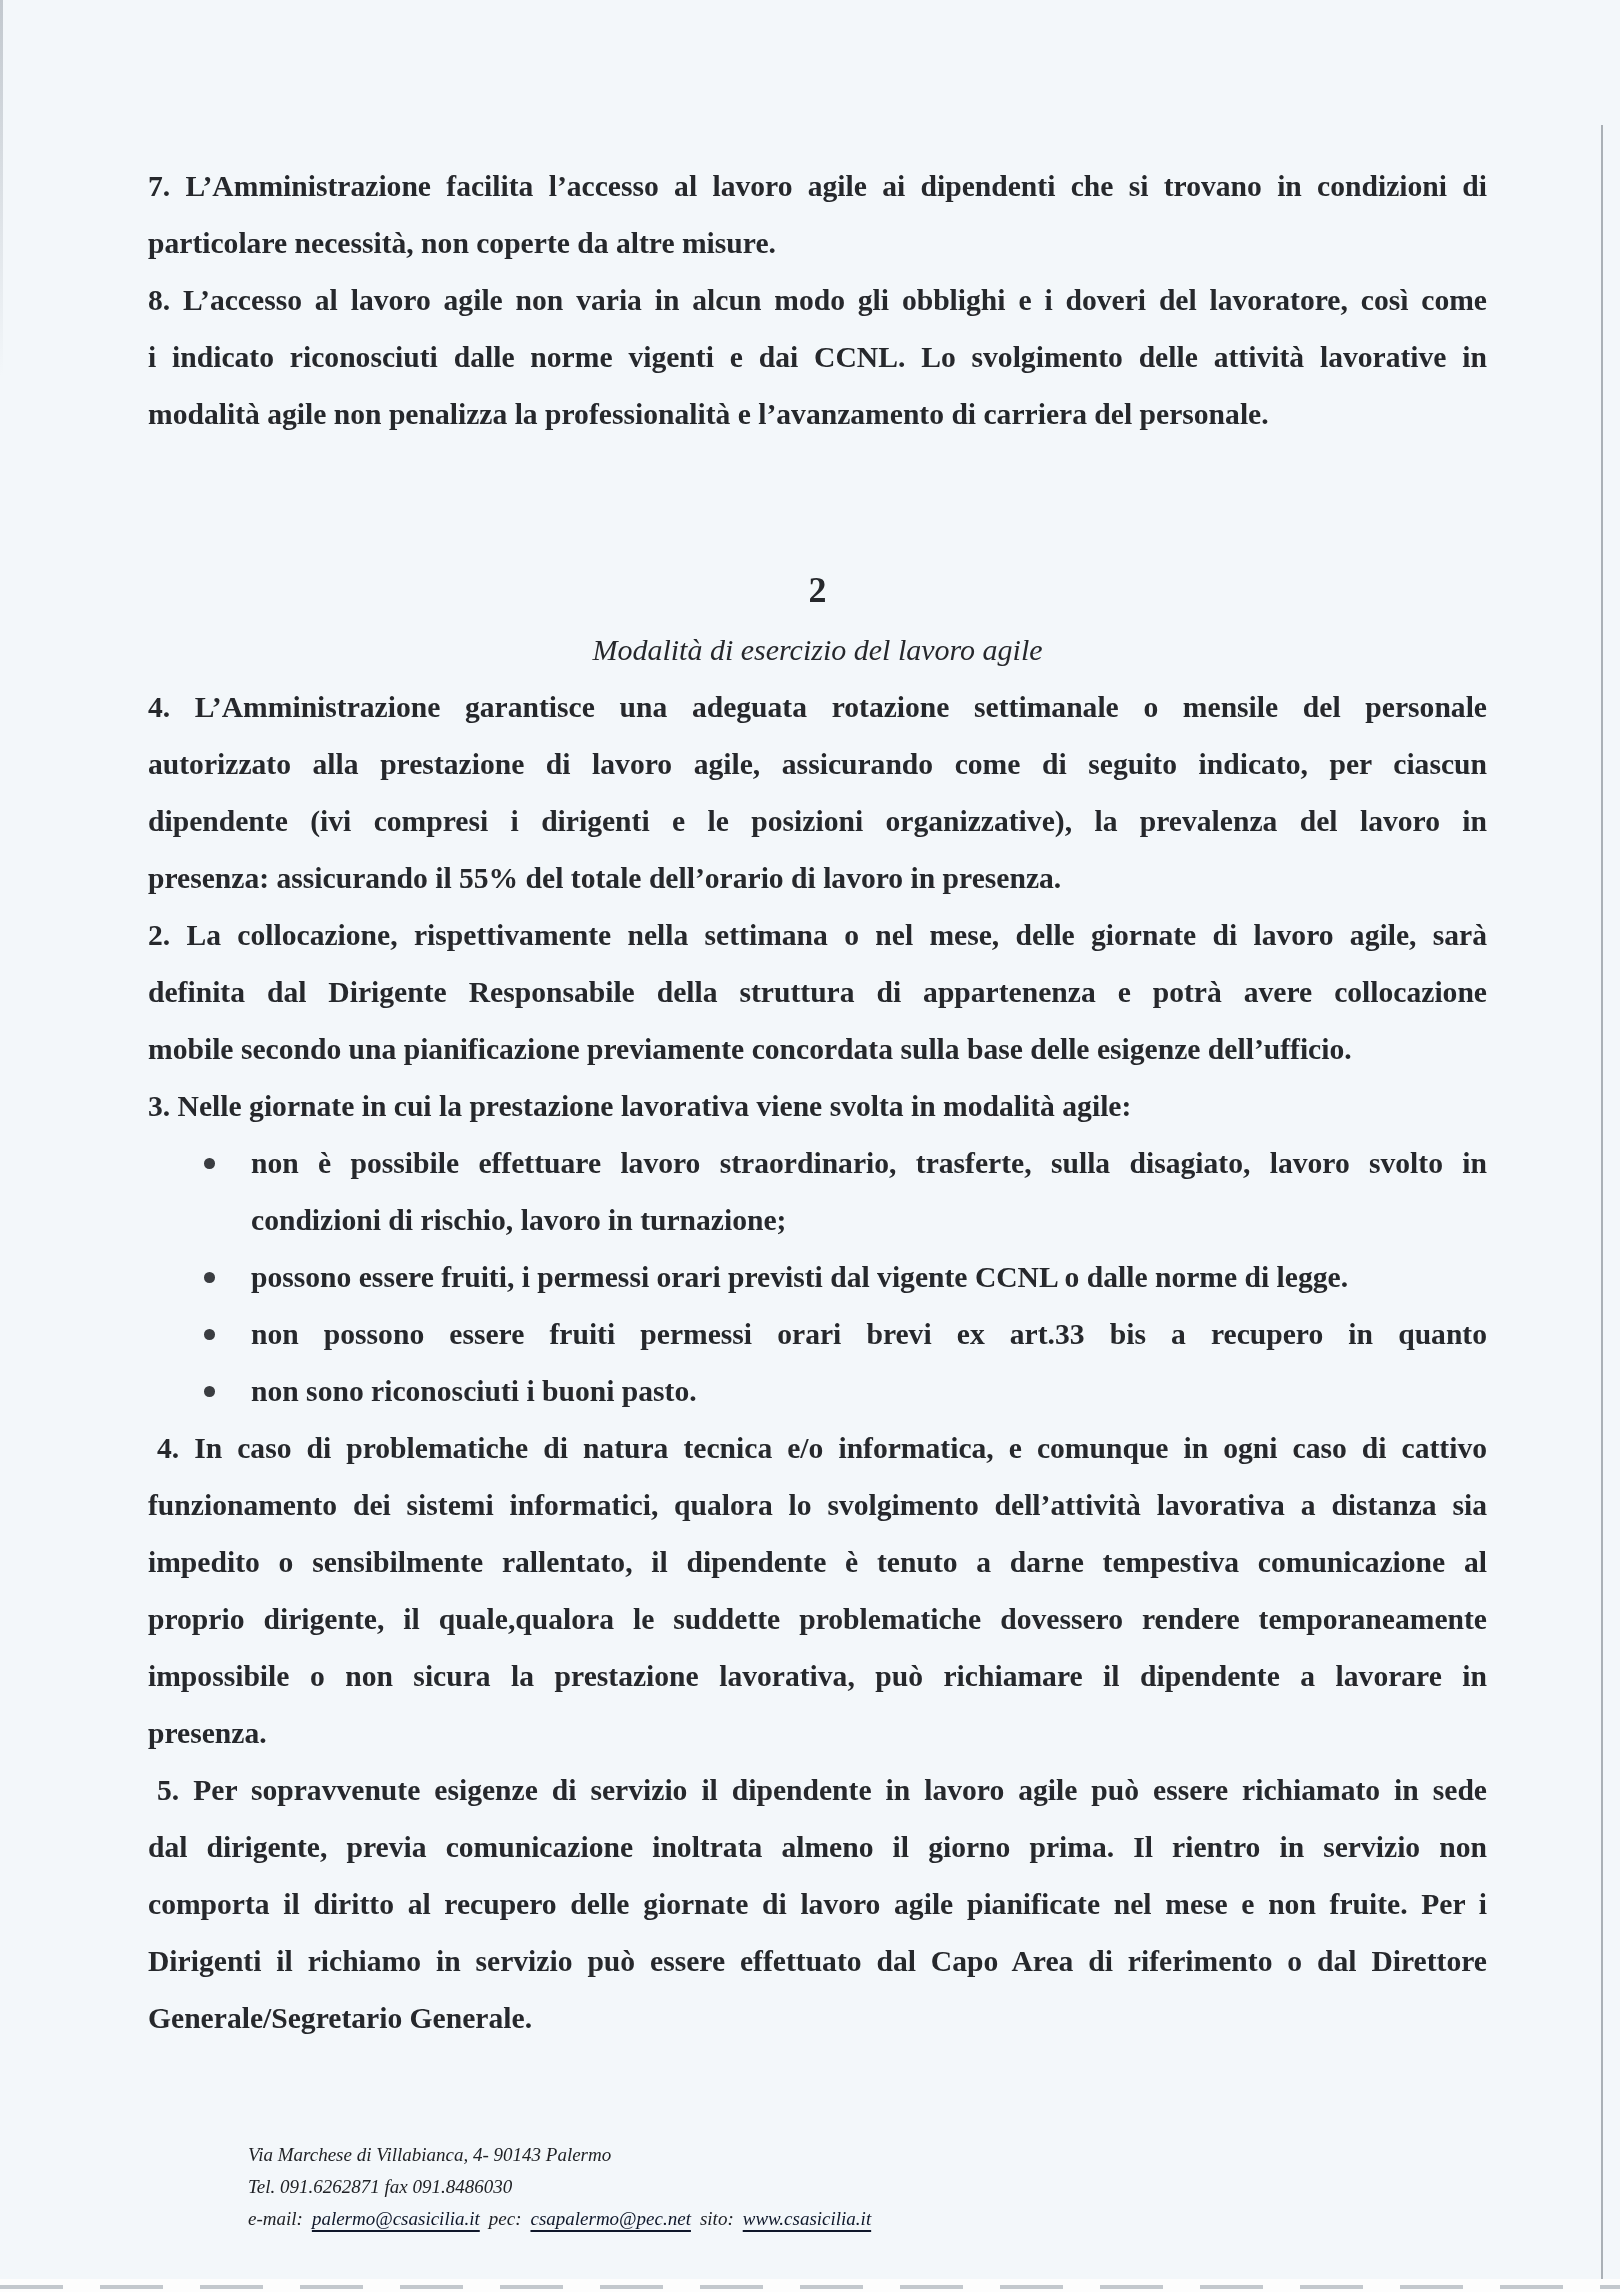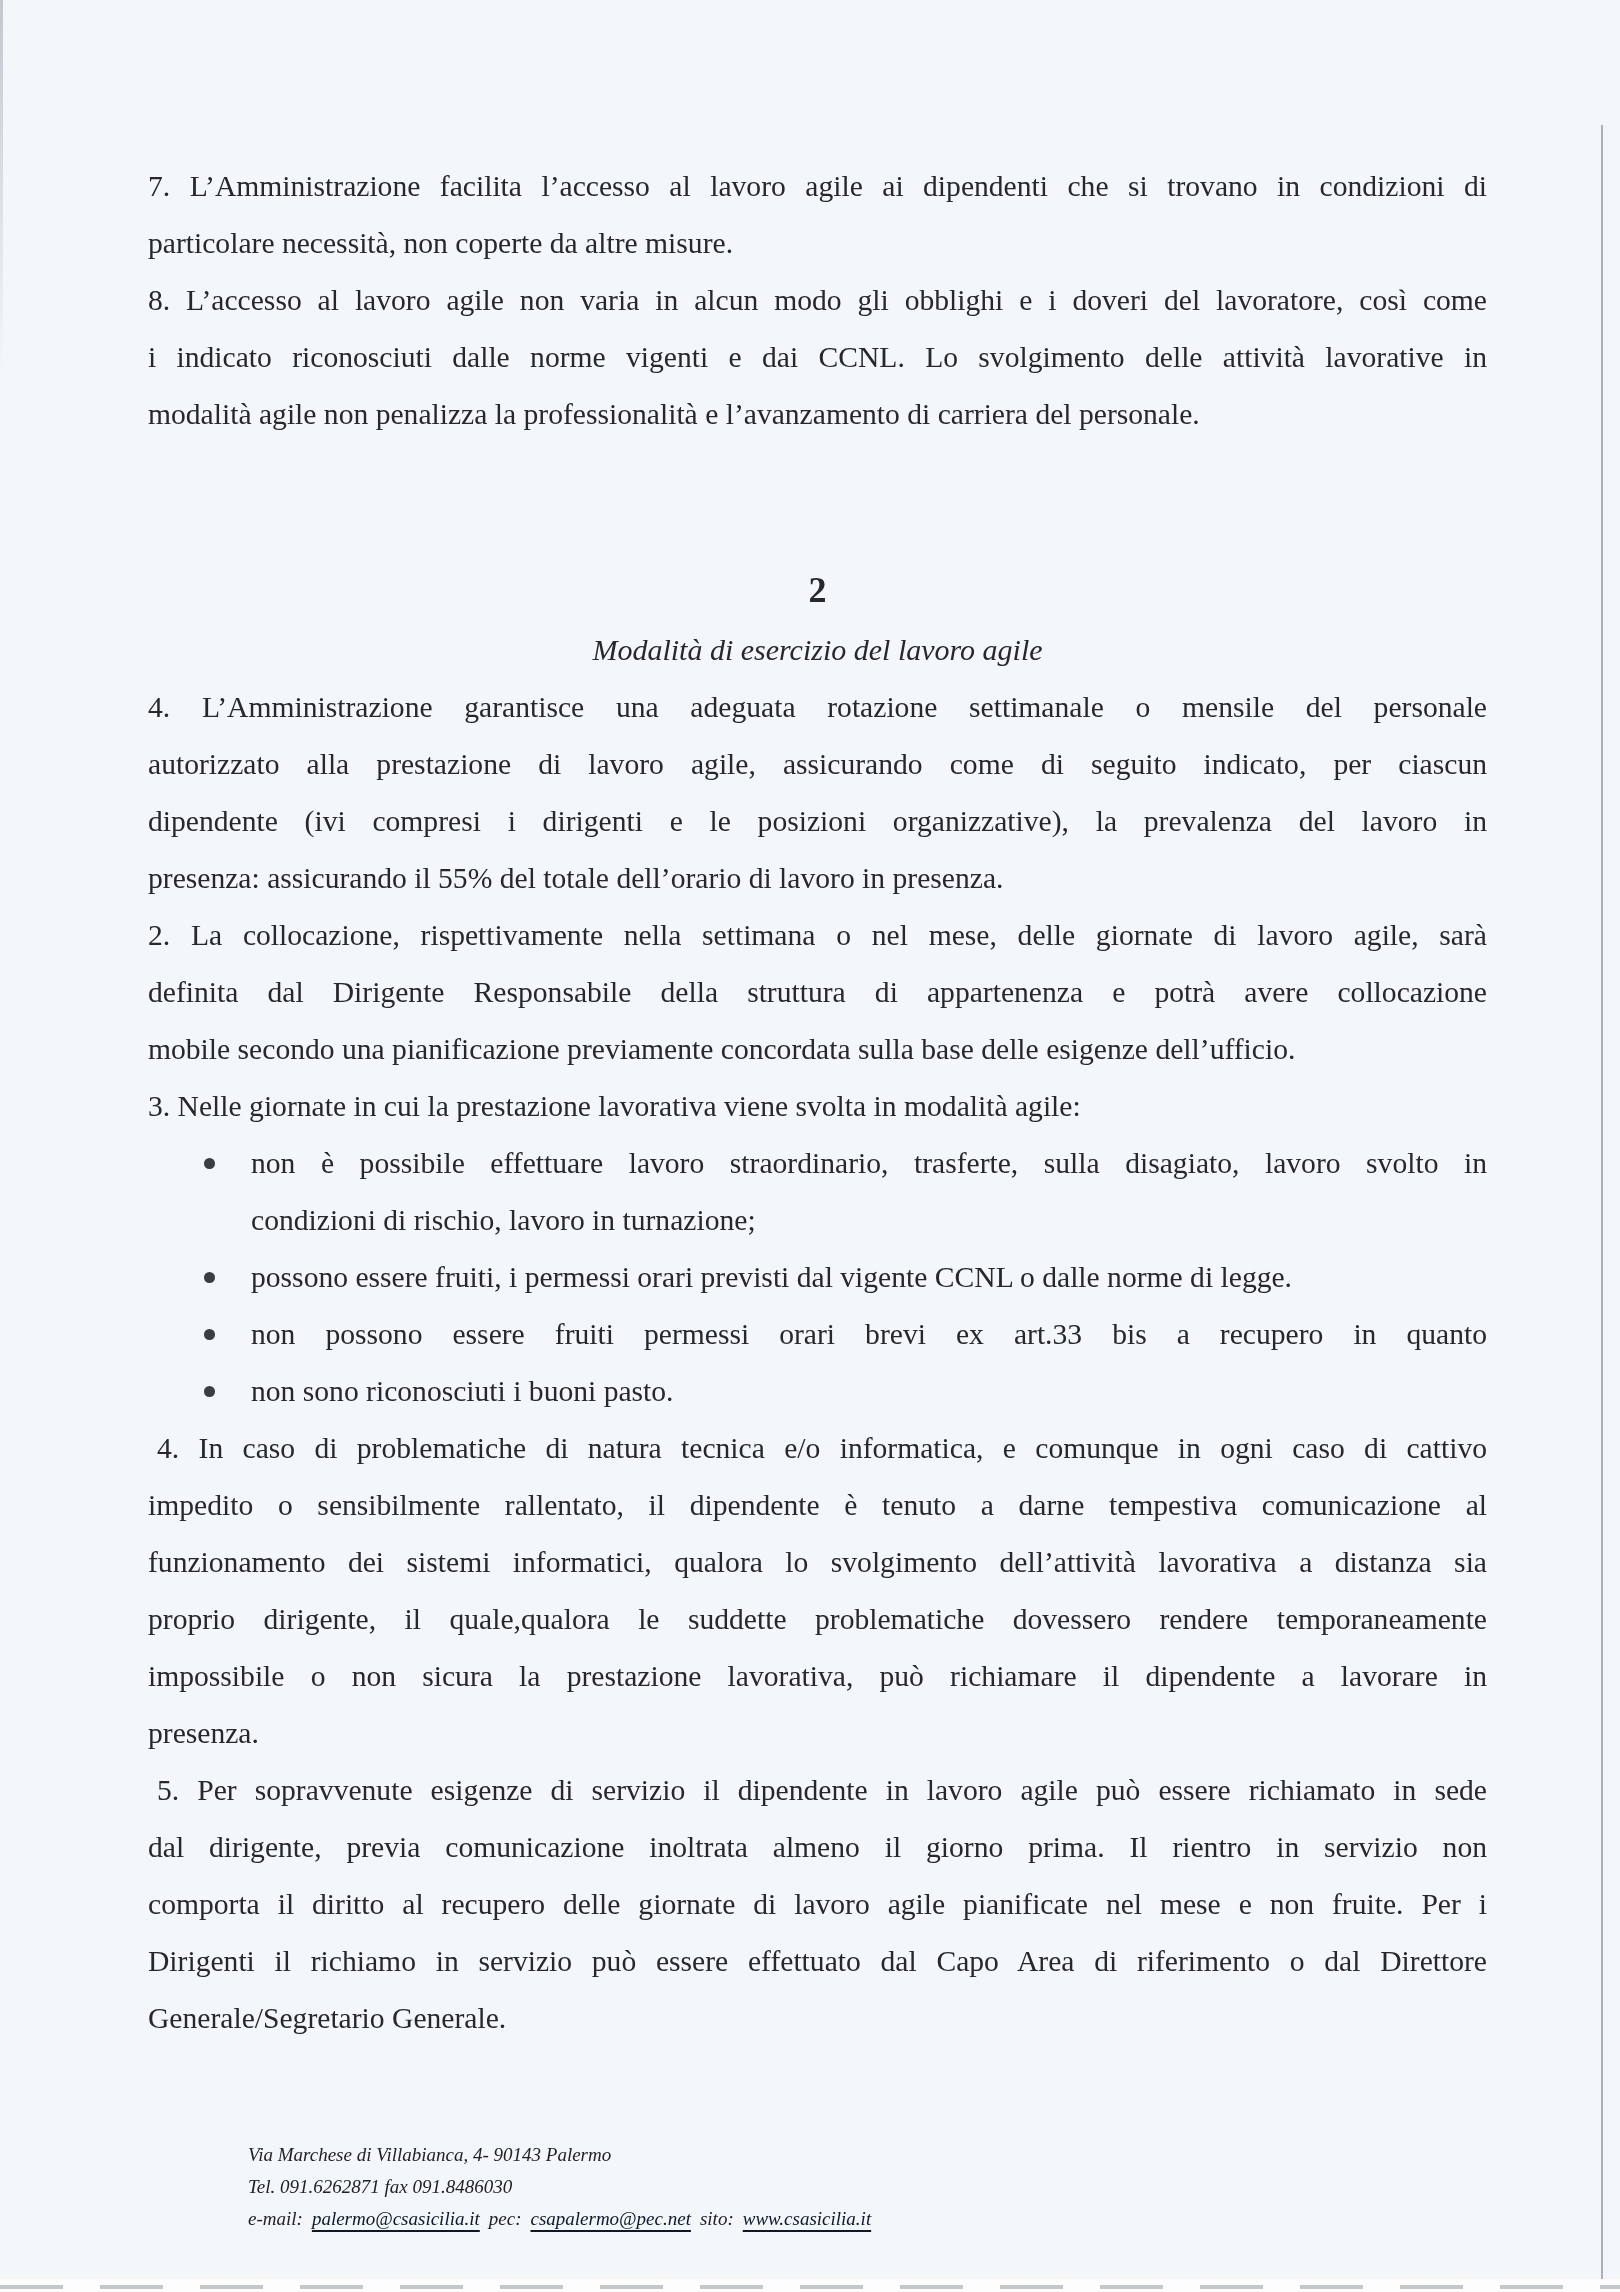--- a/index.html
+++ b/index.html
@@ -18,20 +18,21 @@
     width:1339px;
     font-size:29.6px;
     line-height:57px;
   }
   .ln{
     margin:0;
     text-align:justify;
     text-align-last:justify;
     text-justify:inter-word;
     white-space:nowrap;
+    font-weight:bold;
   }
   .ln-end{ text-align-last:left; }
   .indent{ padding-left:103px; position:relative; }
   .dot::before{
     content:"";
     position:absolute;
     left:56px;top:23px;
     width:10.7px;height:10.7px;
     border-radius:50%;
     background:#3a3d41;
@@ -133,22 +134,22 @@
     <p class="ln indent dot">non è possibile effettuare lavoro straordinario, trasferte, sulla disagiato, lavoro svolto in</p>
     <p class="ln ln-end indent">condizioni di rischio, lavoro in turnazione;</p>
 
     <p class="ln ln-end indent dot">possono essere fruiti, i permessi orari previsti dal vigente CCNL o dalle norme di legge.</p>
 
     <p class="ln indent dot">non possono essere fruiti permessi orari brevi ex art.33 bis a recupero in quanto</p>
 
     <p class="ln ln-end indent dot">non sono riconosciuti i buoni pasto.</p>
 
     <p class="ln sp">4. In caso di problematiche di natura tecnica e/o informatica, e comunque in ogni caso di cattivo</p>
+    <p class="ln">funzionamento dei sistemi informatici, qualora lo svolgimento dell’attività lavorativa a distanza sia</p>
     <p class="ln">impedito o sensibilmente rallentato, il dipendente è tenuto a darne tempestiva comunicazione al</p>
-    <p class="ln">funzionamento dei sistemi informatici, qualora lo svolgimento dell’attività lavorativa a distanza sia</p>
     <p class="ln">proprio dirigente, il quale,qualora le suddette problematiche dovessero rendere temporaneamente</p>
     <p class="ln">impossibile o non sicura la prestazione lavorativa,  può richiamare il dipendente a lavorare in</p>
     <p class="ln ln-end">presenza.</p>
 
     <p class="ln sp">5. Per sopravvenute esigenze di servizio il dipendente in lavoro agile può essere richiamato in sede</p>
     <p class="ln">dal dirigente, previa comunicazione inoltrata almeno il giorno prima. Il rientro in servizio non</p>
     <p class="ln">comporta il diritto al recupero delle giornate di lavoro agile pianificate nel mese e non fruite. Per i</p>
     <p class="ln">Dirigenti il richiamo in servizio può essere effettuato dal Capo Area di riferimento o dal Direttore</p>
     <p class="ln ln-end">Generale/Segretario Generale.</p>
 

